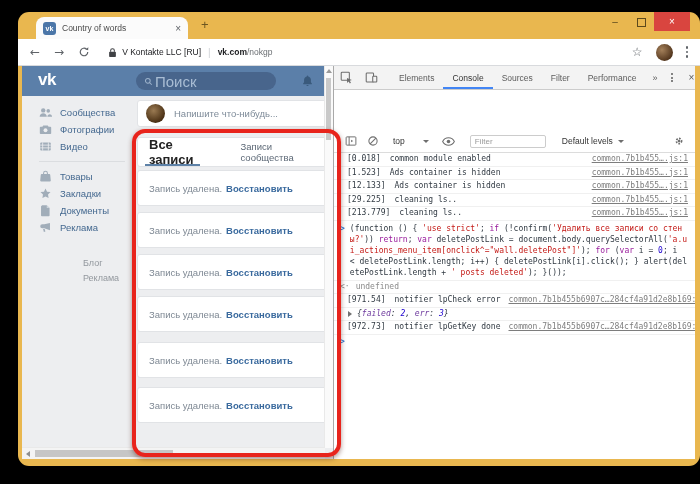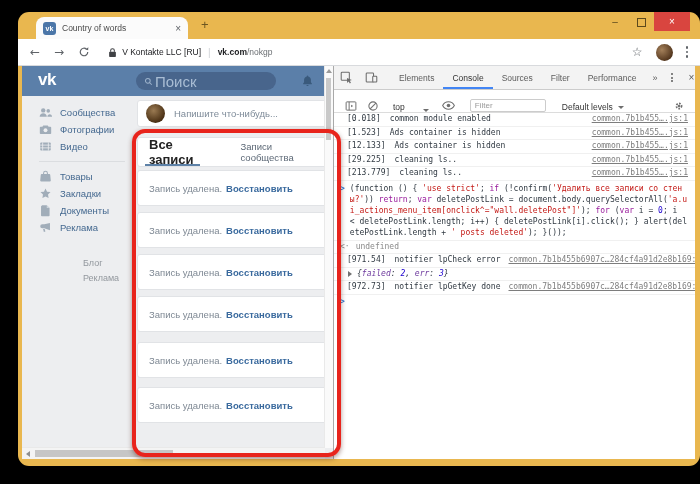--- a/index.html
+++ b/index.html
@@ -96,22 +96,22 @@
   .dt-icbtn{display:flex;align-items:center;padding:0 6px;color:#6e6e6e;}
   .dt-sep{width:1px;background:#d4d4d4;margin:4px 3px;}
   .dt-tab{display:flex;align-items:center;padding:0 9px;}
   .dt-tab.active{color:#333;box-shadow:inset 0 -2px 0 #4285f4;}
   .dt-more{display:flex;align-items:center;padding:0 7px;font-size:9px;}
   .dt-right{margin-left:auto;display:flex;align-items:center;}
   .dt-x{font-size:10px;color:#5c5c5c;padding:0 8px;}
   .dt-vdots{display:flex;flex-direction:column;gap:1.5px;padding:0 7px;}
   .dt-vdots i{width:2px;height:2px;border-radius:50%;background:#5c5c5c;}
 
-  .dt-toolbar{height:22px;border-bottom:1px solid #dcdcdc;display:flex;align-items:flex-end;
-              font-size:8.5px;color:#333;padding:0 6px;flex:none;}
+  .dt-toolbar{height:22px;border-bottom:1px solid #dcdcdc;display:flex;align-items:center;
+              font-size:8.5px;color:#333;padding:0 6px;flex:none;margin-top:40px;}
   .dt-toolbar .dt-icbtn{padding:0 5px;}
   .ctx{margin:0 4px 0 2px;}
   .caret-sm{display:inline-block;width:0;height:0;border-left:3px solid transparent;
             border-right:3px solid transparent;border-top:3.5px solid #6e6e6e;margin-left:14px;}
   .flt{width:76px;height:13px;border:1px solid #ccc;border-radius:2px;font-size:8px;padding:0 4px;
        margin-left:10px;font-family:"Liberation Sans",sans-serif;color:#333;box-sizing:border-box;}
   .flt::placeholder{color:#9a9a9a;}
   .levels{margin-left:16px;display:flex;align-items:center;}
   .levels .caret-sm{margin-left:5px;}
   .dt-gear{margin-left:auto;display:flex;align-items:center;color:#6e6e6e;padding:0 4px;}

